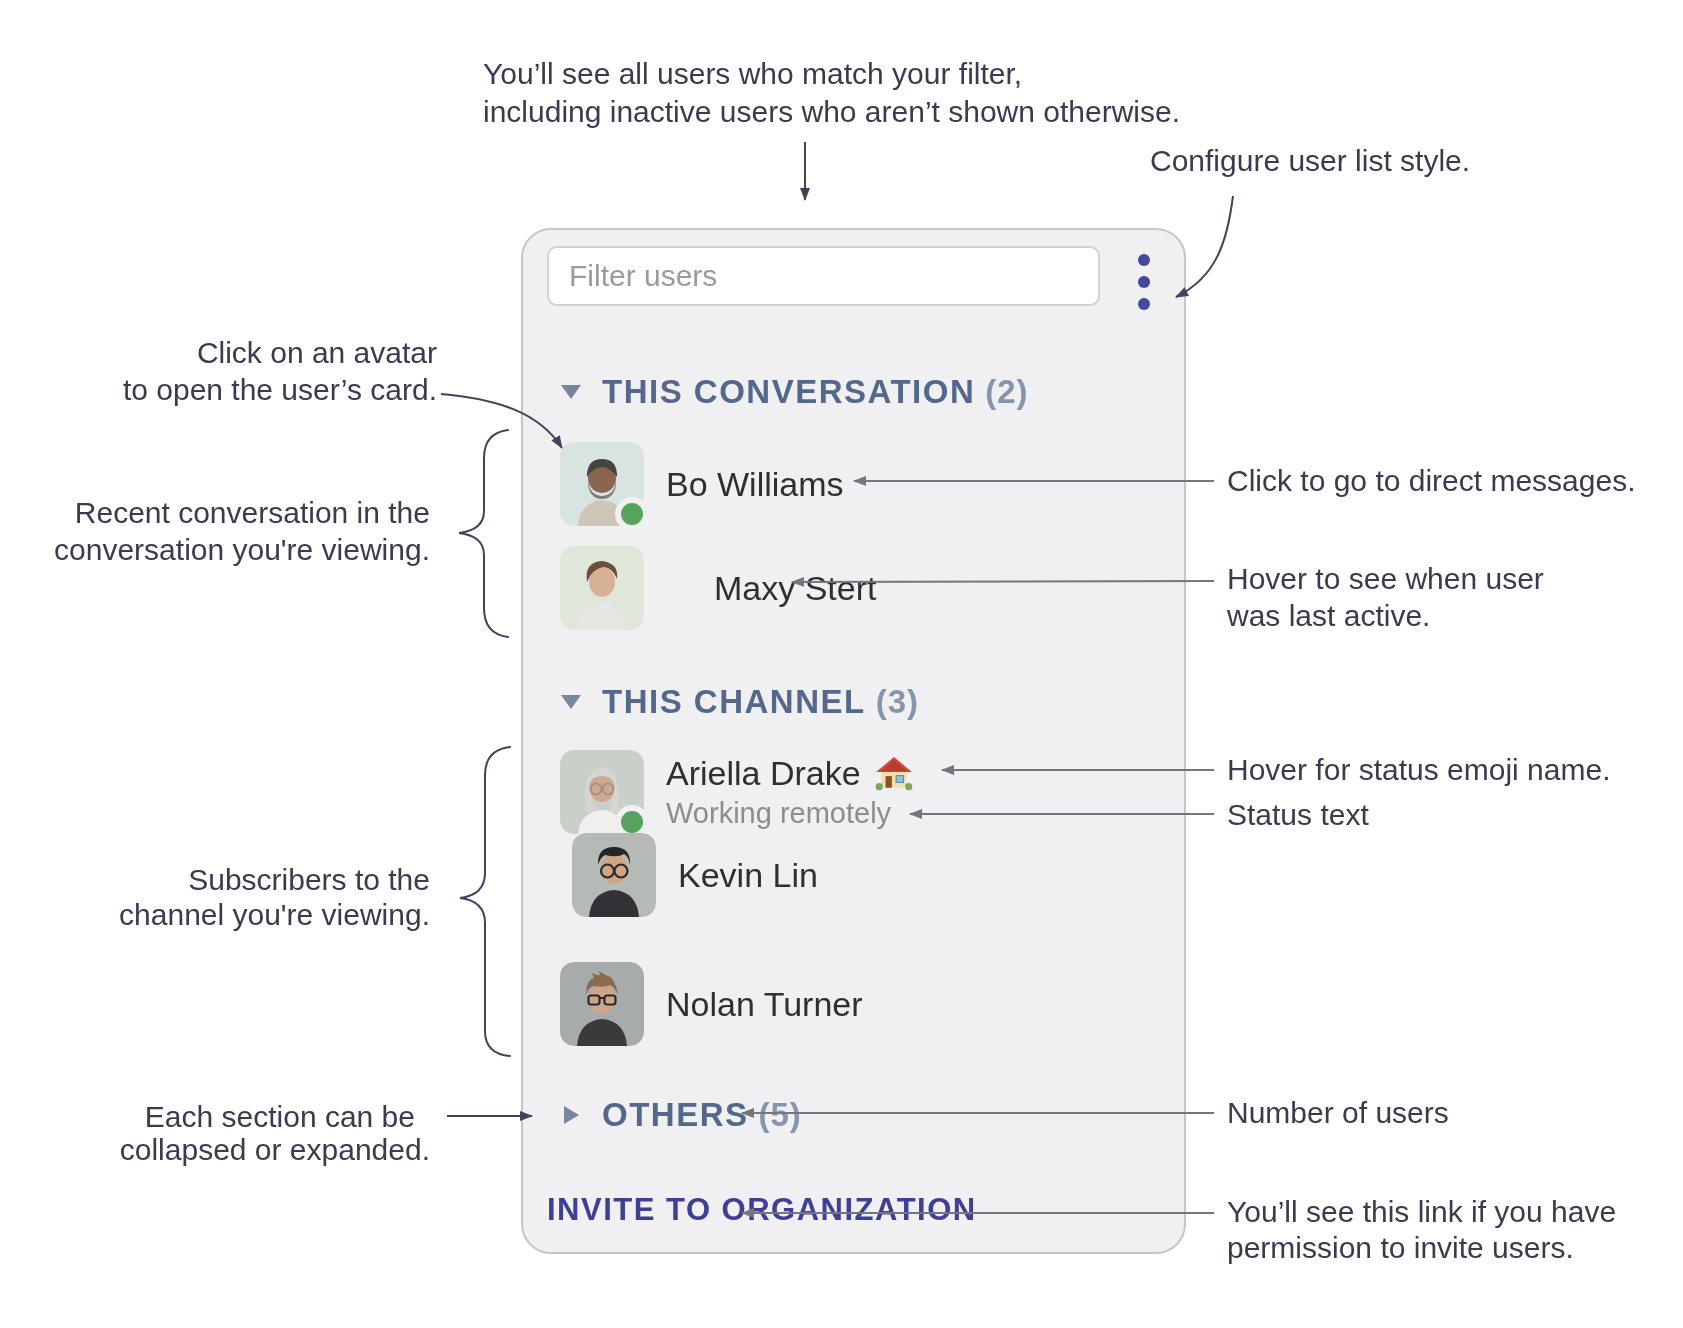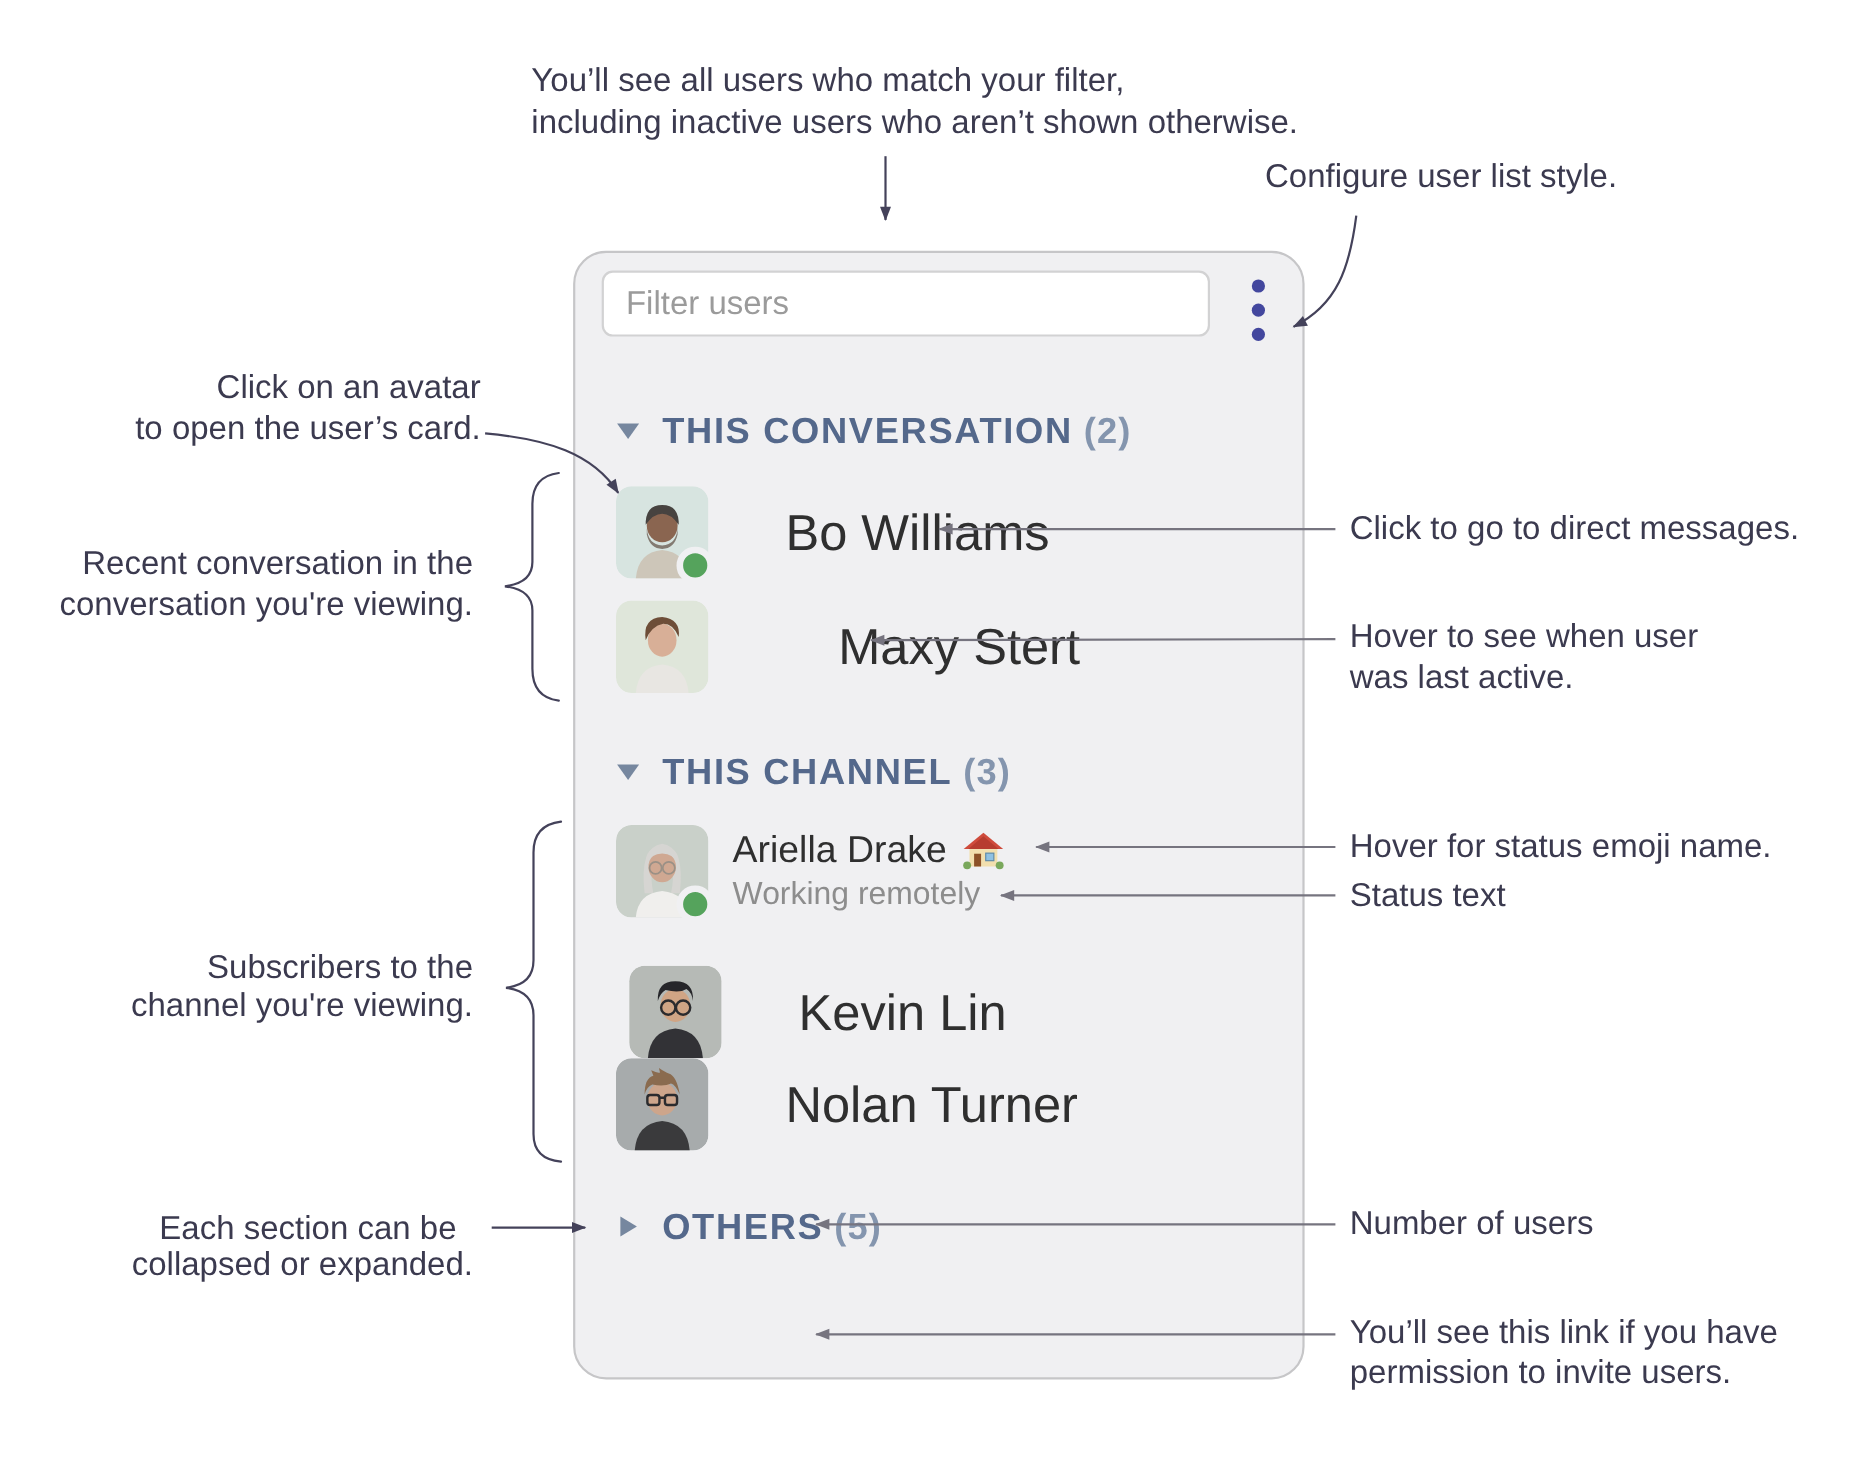--- a/index.html
+++ b/index.html
@@ -26,26 +26,26 @@
   .sec-header{position:absolute;left:37px;height:48px;display:flex;align-items:center;cursor:pointer;}
   .sec-header .tri{width:22px;height:20px;flex:0 0 auto;margin-right:20px;display:block;}
   .sec-header .lbl{font-weight:700;font-size:33px;letter-spacing:1.5px;color:#54688b;}
   .sec-header .cnt{font-weight:700;font-size:33px;letter-spacing:1px;color:#8495ae;margin-left:10px;}
   .sec-conversation{top:138px;}
   .sec-channel{top:448px;}
   .sec-others{top:861px;}
 
   .user-row{position:absolute;left:37px;height:84px;display:flex;align-items:center;}
   .row-bo{top:212px;} .row-maxy{top:316px;gap:48px;} .row-ariella{top:520px;}
-  .row-kevin{top:648px;padding-left:12px;} .row-nolan{top:732px;}
+  .row-kevin{top:603px;padding-left:12px;} .row-nolan{top:732px;}
   .avatar{position:relative;width:84px;height:84px;flex:0 0 auto;margin-right:22px;}
   .avatar svg{display:block;width:84px;height:84px;border-radius:14px;}
   .presence{position:absolute;right:-5px;bottom:-5px;width:22px;height:22px;border-radius:50%;
             background:#55a35c;border:6px solid #f0f0f2;}
-  .uname{font-size:46px;color:#2f2f2f;white-space:nowrap;margin-left:48px;}
+  .uname{font-size:34px;color:#2f2f2f;white-space:nowrap;}
   .name-block{display:flex;flex-direction:column;justify-content:center;}
   .name-line{display:flex;align-items:center;font-size:34px;color:#2f2f2f;white-space:nowrap;}
   .name-line .house{width:38px;height:38px;margin-left:14px;display:block;}
   .ustatus{font-size:29px;color:#8d8d8d;margin-top:4px;white-space:nowrap;}
 
   .invite{position:absolute;left:24px;top:962px;font-size:31px;font-weight:700;
           letter-spacing:1.5px;color:#3e3f96;cursor:pointer;white-space:nowrap;}
 
   
   .overlay{position:absolute;left:0;top:0;width:1683px;height:1328px;pointer-events:none;z-index:5;}
@@ -166,20 +166,21 @@
   </div>
 
   <div class="sec-header sec-others">
     <svg class="tri" viewBox="0 0 22 20">
       <polygon points="4,1 19,10 4,19" fill="#76879f"></polygon>
       </svg>
     <span class="lbl">OTHERS</span>
     <span class="cnt">(5)</span>
   </div>
 
+  <div class="invite">INVITE TO ORGANIZATION</div>
 </div>
 
 <div class="ann" style="left:483px;top:55px;">You’ll see all users who match your filter,</div>
 <div class="ann" style="left:483px;top:93px;">including inactive users who aren’t shown otherwise.</div>
 
 <div class="ann" style="left:1150px;top:142px;">Configure user list style.</div>
 
 <div class="ann ra" style="right:1246px;top:334px;">Click on an avatar</div>
 <div class="ann ra" style="right:1246px;top:371px;">to open the user’s card.</div>
 

